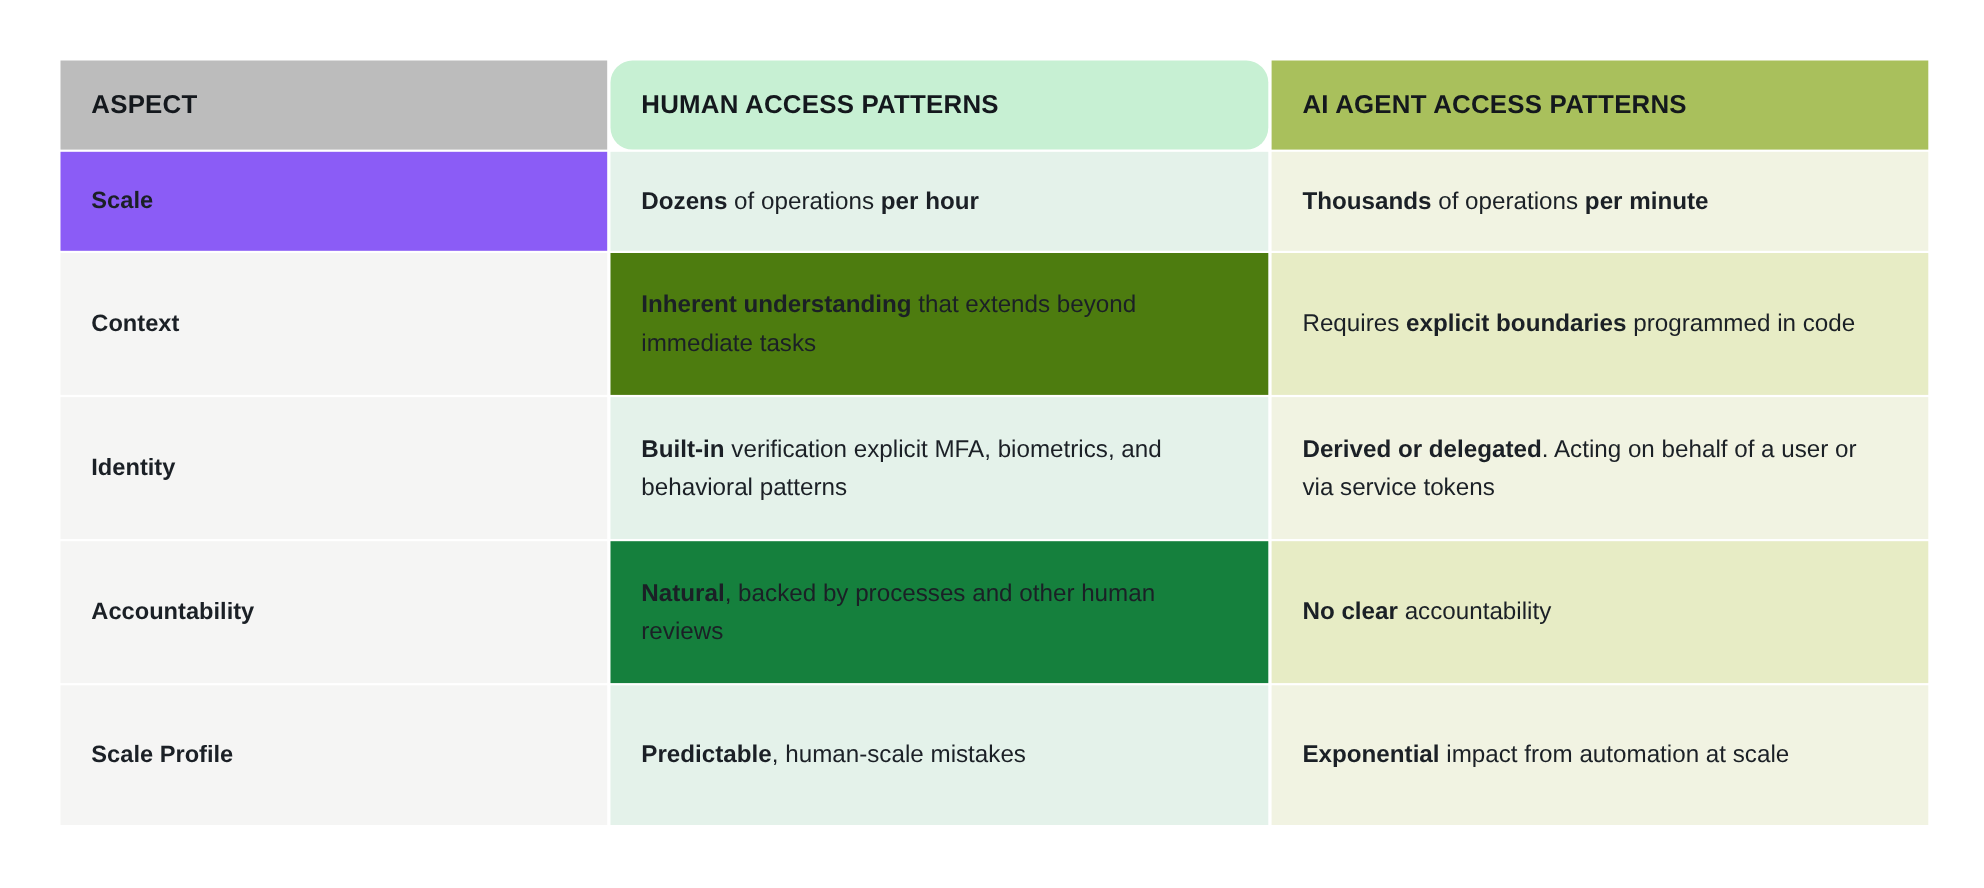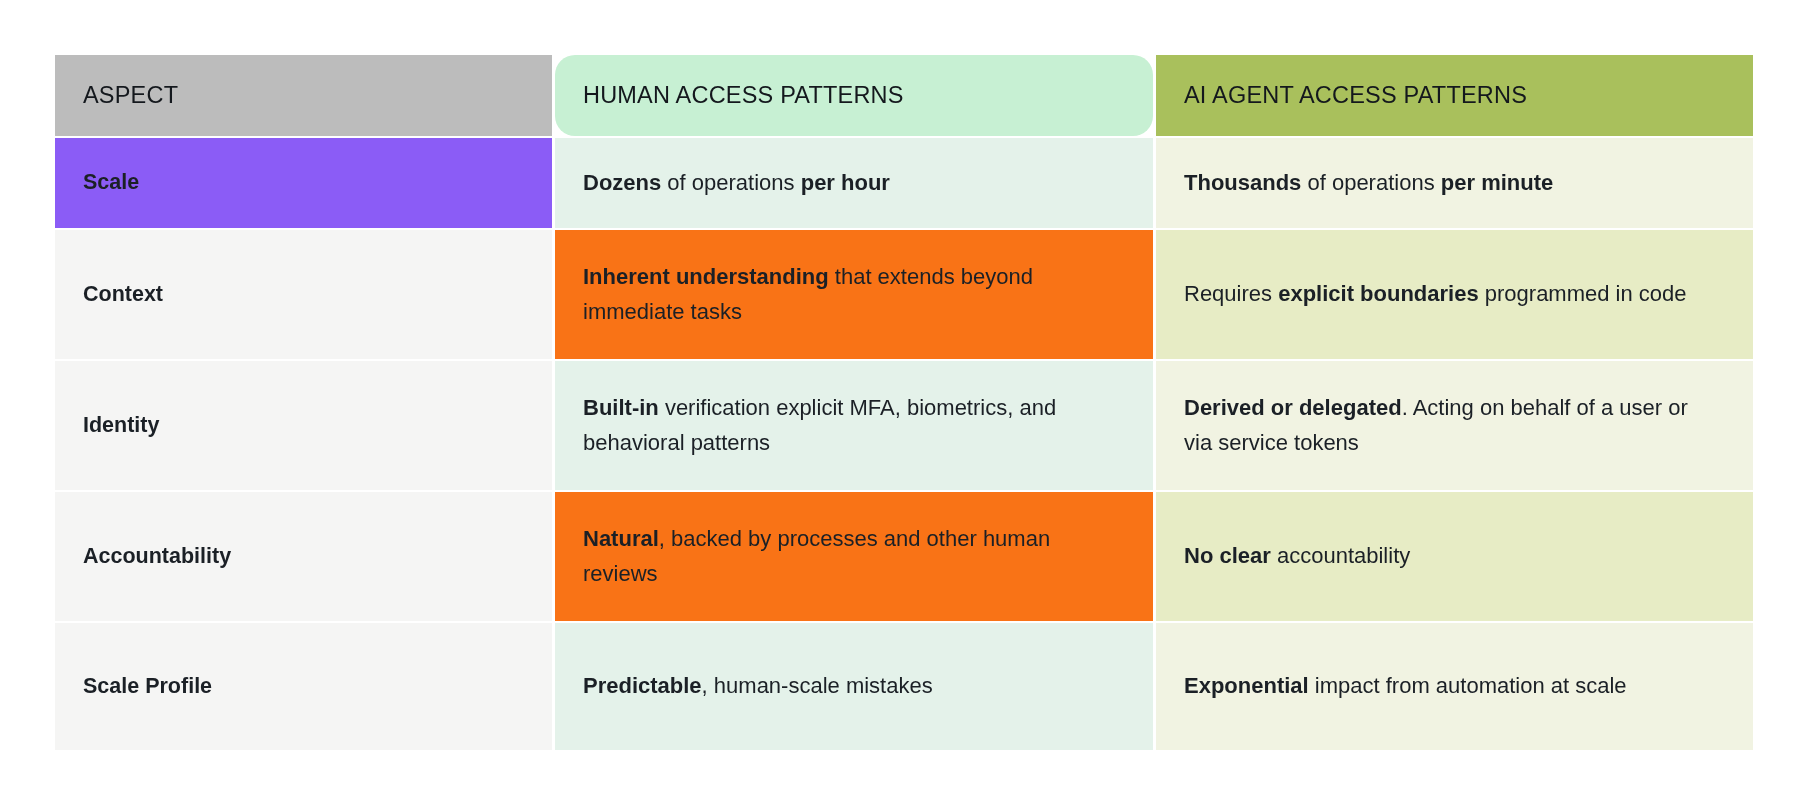--- a/index.html
+++ b/index.html
@@ -16,21 +16,21 @@
     gap:2px 3px;
     background:#ffffff;
   }
   .cell{
     display:flex;align-items:center;
     box-sizing:border-box;
     padding:10px 46px 10px 28px;
     font-size:22px;line-height:1.55;color:#1b2026;
   }
   .header-cell{
-    font-weight:400;font-size:23.5px;letter-spacing:.2px;color:#14181d;
+    font-weight:700;font-size:23.5px;letter-spacing:.2px;color:#14181d;
   }
   .aspect-cell{font-weight:700;font-size:21.5px;}
   .cell .b{font-weight:700;}
   .cell p{margin:0;}
 </style>
 </head>
 <body>
 
 <div class="comparison-table">
 
@@ -40,37 +40,37 @@
 
   <div class="cell aspect-cell" style="background: #8b5cf6;">Scale</div>
   <div class="cell" style="background: rgb(228, 242, 234);">
       <p><span class="b">Dozens</span><span> of operations </span><span class="b">per hour</span></p>
     </div>
   <div class="cell" style="background: rgb(241, 243, 226);">
       <p><span class="b">Thousands</span><span> of operations </span><span class="b">per minute</span></p>
     </div>
 
   <div class="cell aspect-cell" style="background: rgb(245, 245, 244);">Context</div>
-  <div class="cell" style="background: #f97316;">
+  <div class="cell" style="background: #4d7c0f;">
       <p><span class="b">Inherent understanding</span><span> that extends beyond immediate tasks</span></p>
     </div>
   <div class="cell" style="background: rgb(231, 236, 197);">
       <p><span>Requires </span><span class="b">explicit boundaries</span><span> programmed in code</span></p>
     </div>
 
   <div class="cell aspect-cell" style="background: rgb(245, 245, 244);">Identity</div>
   <div class="cell" style="background: rgb(228, 242, 234);">
       <p><span class="b">Built-in</span><span> verification explicit MFA, biometrics, and behavioral patterns</span></p>
     </div>
   <div class="cell" style="background: rgb(241, 243, 226);">
       <p><span class="b">Derived or delegated</span><span>. Acting on behalf of a user or via service tokens</span></p>
     </div>
 
   <div class="cell aspect-cell" style="background: rgb(245, 245, 244);">Accountability</div>
-  <div class="cell" style="background: #f97316;">
+  <div class="cell" style="background: #15803d;">
       <p><span class="b">Natural</span><span>, backed by processes and other human reviews</span></p>
     </div>
   <div class="cell" style="background: rgb(231, 236, 197);">
       <p><span class="b">No clear</span><span> accountability</span></p>
     </div>
 
   <div class="cell aspect-cell" style="background: rgb(245, 245, 244);">Scale Profile</div>
   <div class="cell" style="background: rgb(228, 242, 234);">
       <p><span class="b">Predictable</span><span>, human-scale mistakes</span></p>
     </div>

